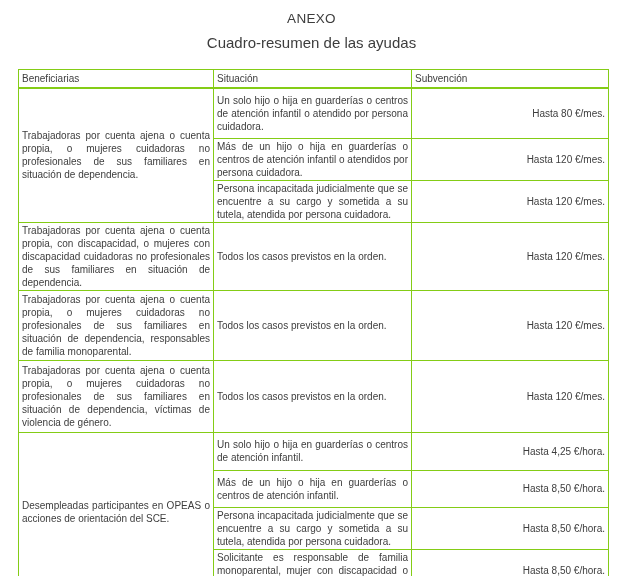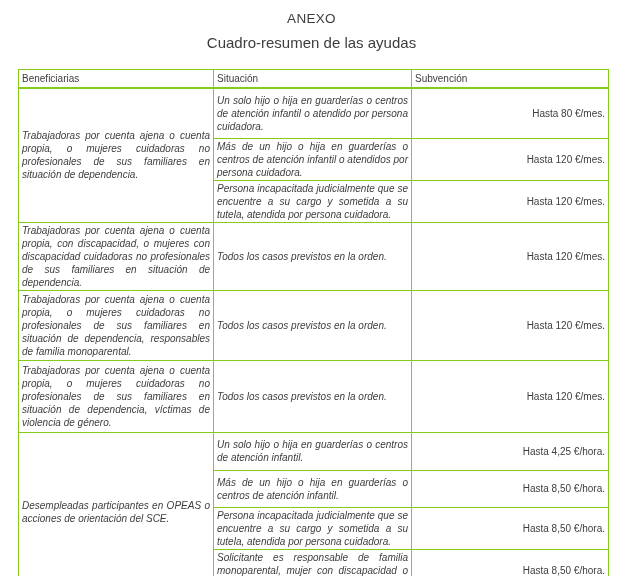--- a/index.html
+++ b/index.html
@@ -51,21 +51,20 @@
     vertical-align: middle;
     overflow: hidden;
   }
   thead th {
     text-align: left;
     height: 15px;
     border-bottom-width: 2px;
   }
   td.benef, td.situ {
     text-align: justify;
-    font-style: italic;
   }
   td.subv {
     text-align: right;
     white-space: nowrap;
   }
   tr.h50 { height: 50px; }
   tr.h40 { height: 40px; }
   tr.h66 { height: 66px; margin-left: 16px; }
   tr.h70 { height: 70px; }
   tr.h72 { height: 72px; }

